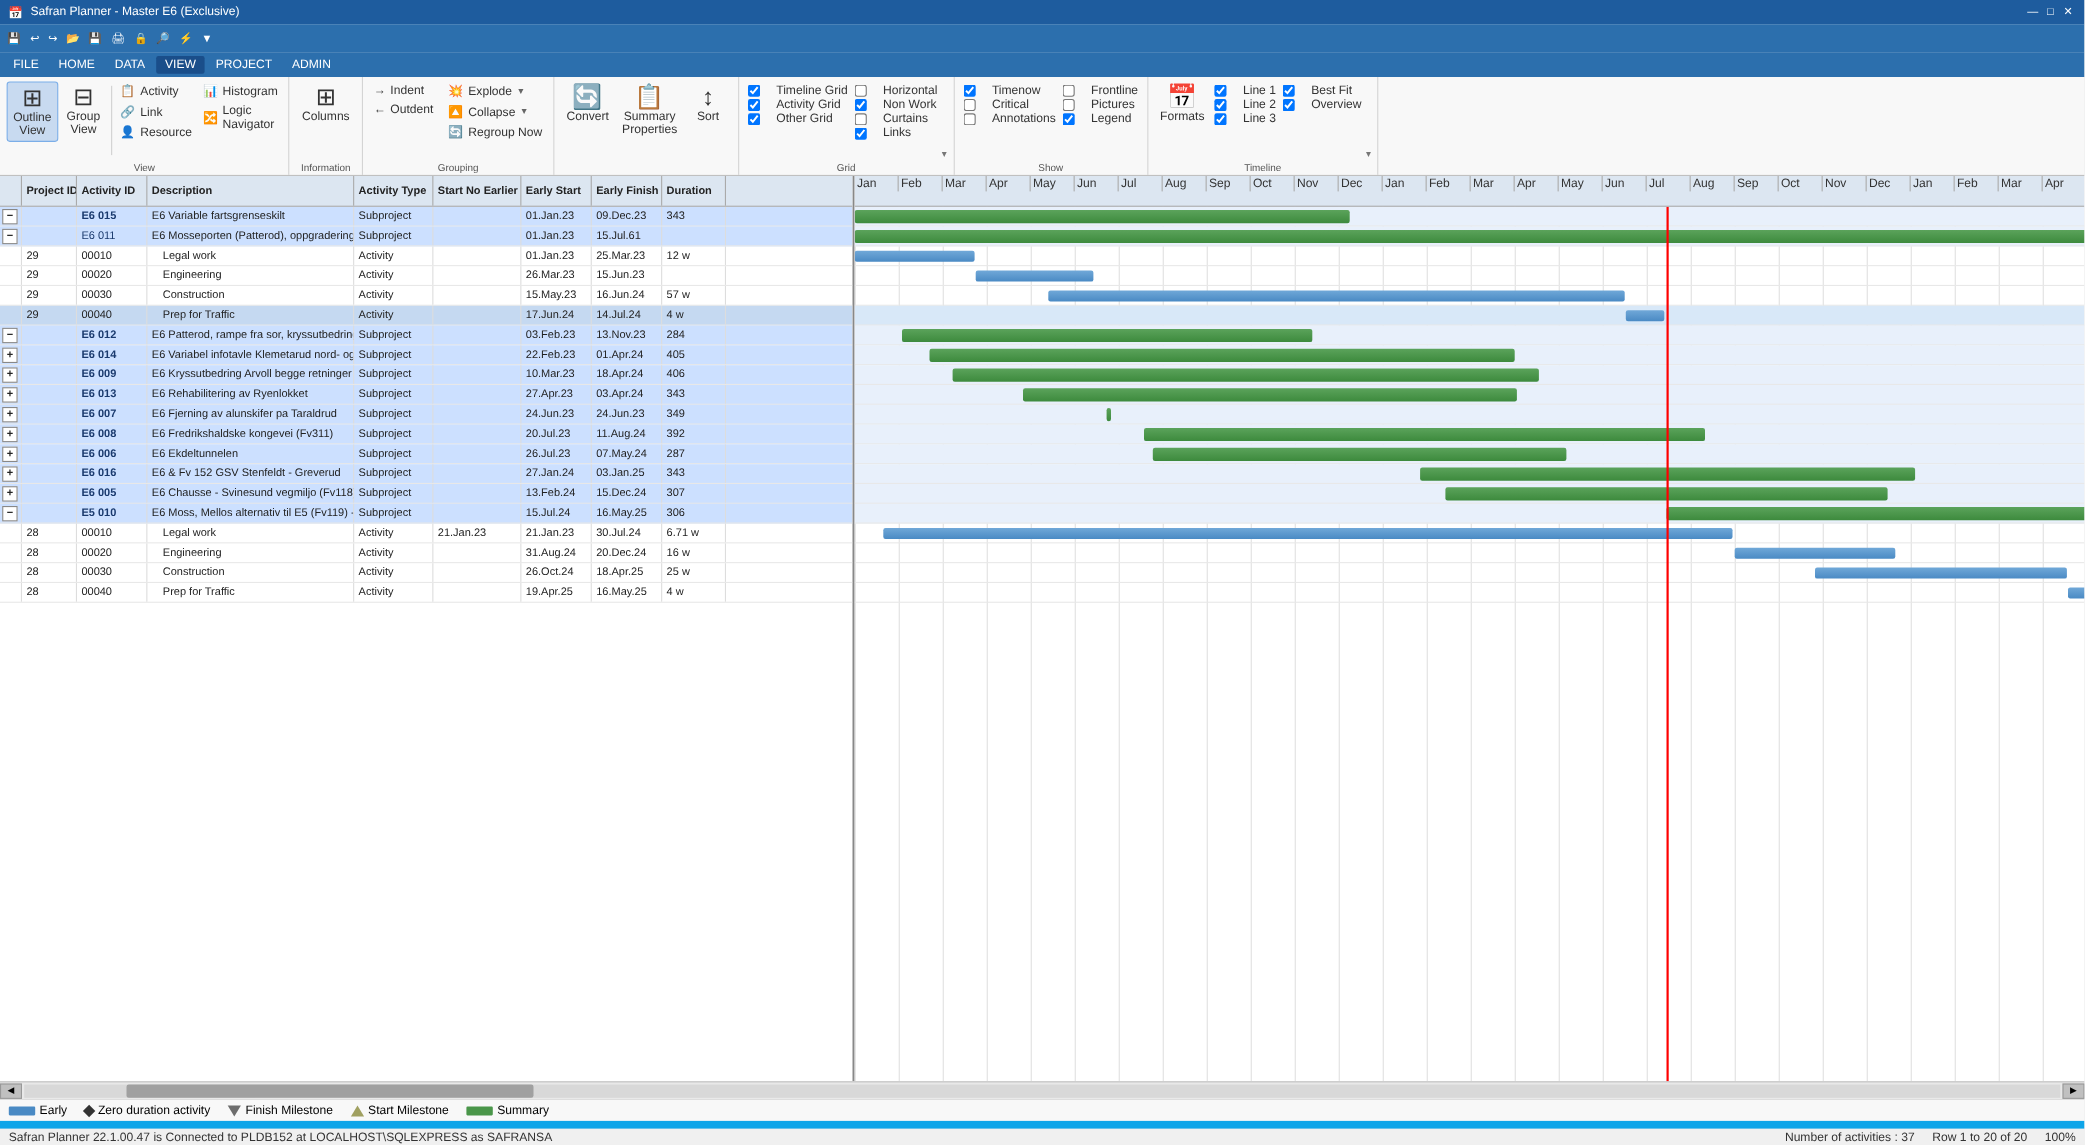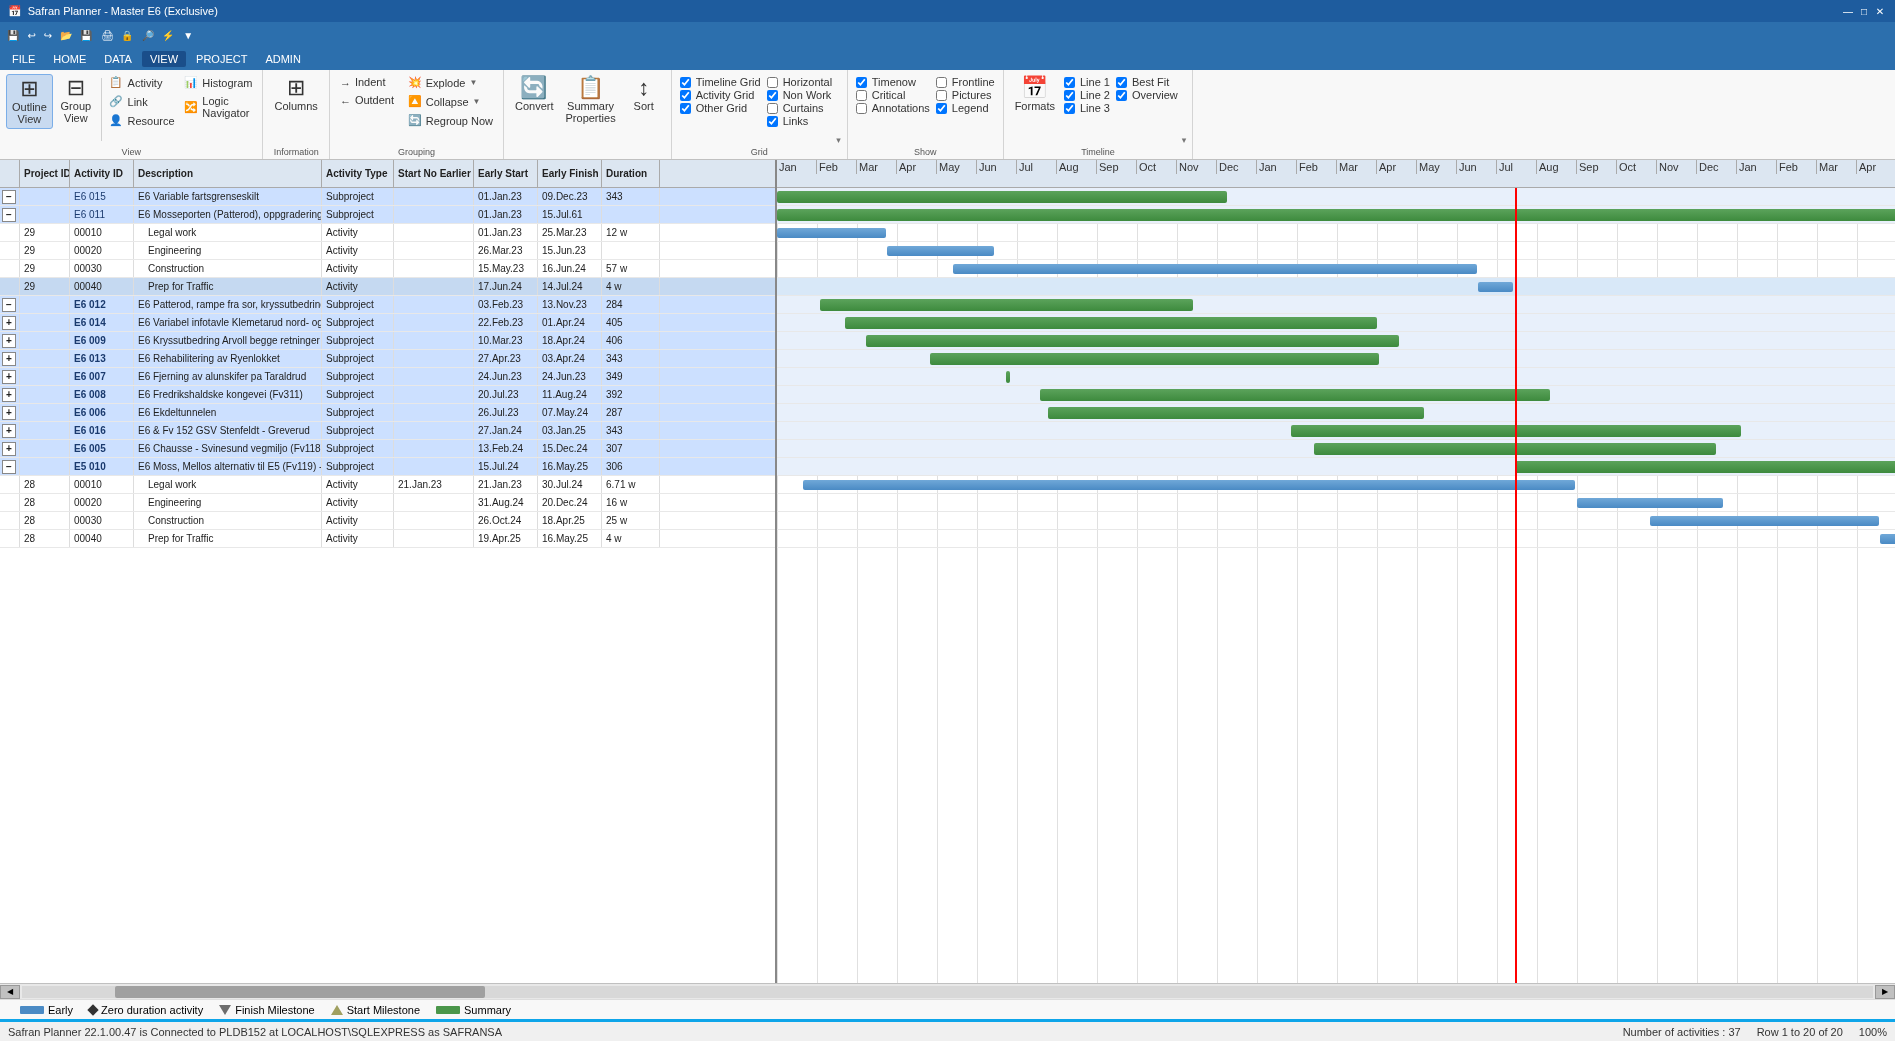--- a/index.html
+++ b/index.html
@@ -98,21 +98,21 @@
     
     .ribbon-check-group {
       display: flex;
       flex-direction: column;
       gap: 1px;
       padding: 2px;
     }
     .ribbon-check-item {
       display: flex;
       align-items: center;
-      gap: 5px;
+      gap: 15px;
       font-size: 10px;
       color: #333;
       cursor: pointer;
       white-space: nowrap;
     }
     .ribbon-check-item input[type=checkbox] {
       width: 11px; height: 11px;
       cursor: pointer;
     }
 
@@ -255,37 +255,37 @@
       position: absolute;
       top: 0; bottom: 0;
       width: 1px;
       background: #e0e0e0;
     }
 
     
     #statusbar {
       height: 22px;
       background: #f0f0f0;
-      border-top: 3px solid #0ea5e9;
+      border-top: 7px solid #0ea5e9;
       display: flex;
       align-items: center;
       padding: 0 8px;
       gap: 16px;
       font-size: 10px;
       color: #333;
     }
 
     
     #legend-bar {
       height: 20px;
       background: #f8f8f8;
       border-top: 1px solid #ddd;
       display: flex;
       align-items: center;
-      padding: 0 20px;
+      padding: 0 8px;
       gap: 16px;
       font-size: 10px;
     }
     .legend-item {
       display: flex;
       align-items: center;
       gap: 4px;
     }
 
     
@@ -579,21 +579,21 @@
       <div class="grid-header-cell" style="width:64px;min-width:64px">Early Finish</div>
       <div class="grid-header-cell" style="width:58px;min-width:58px">Duration</div>
     </div>
 
     <div class="grid-body" id="grid-body">
     <div class="grid-row subproject">
     <div class="grid-cell" style="width:20px;min-width:20px;padding:0 2px">
       <div class="expand-btn">−</div>
     </div>
     <div class="grid-cell" style="width:50px;min-width:50px"></div>
-    <div class="grid-cell" style="width:64px;min-width:64px;font-weight:normal;color:#1a3a6e">E6 015</div>
+    <div class="grid-cell" style="width:64px;min-width:64px;font-weight:bold;color:#1a3a6e">E6 015</div>
     <div class="grid-cell" style="width:188px;min-width:188px;">E6 Variable fartsgrenseskilt</div>
     <div class="grid-cell" style="width:72px;min-width:72px">Subproject</div>
     <div class="grid-cell" style="width:80px;min-width:80px"></div>
     <div class="grid-cell" style="width:64px;min-width:64px">01.Jan.23</div>
     <div class="grid-cell" style="width:64px;min-width:64px">09.Dec.23</div>
     <div class="grid-cell" style="width:58px;min-width:58px">343</div>
   </div>
         <div class="grid-row subproject">
     <div class="grid-cell" style="width:20px;min-width:20px;padding:0 2px">
       <div class="expand-btn">−</div>

